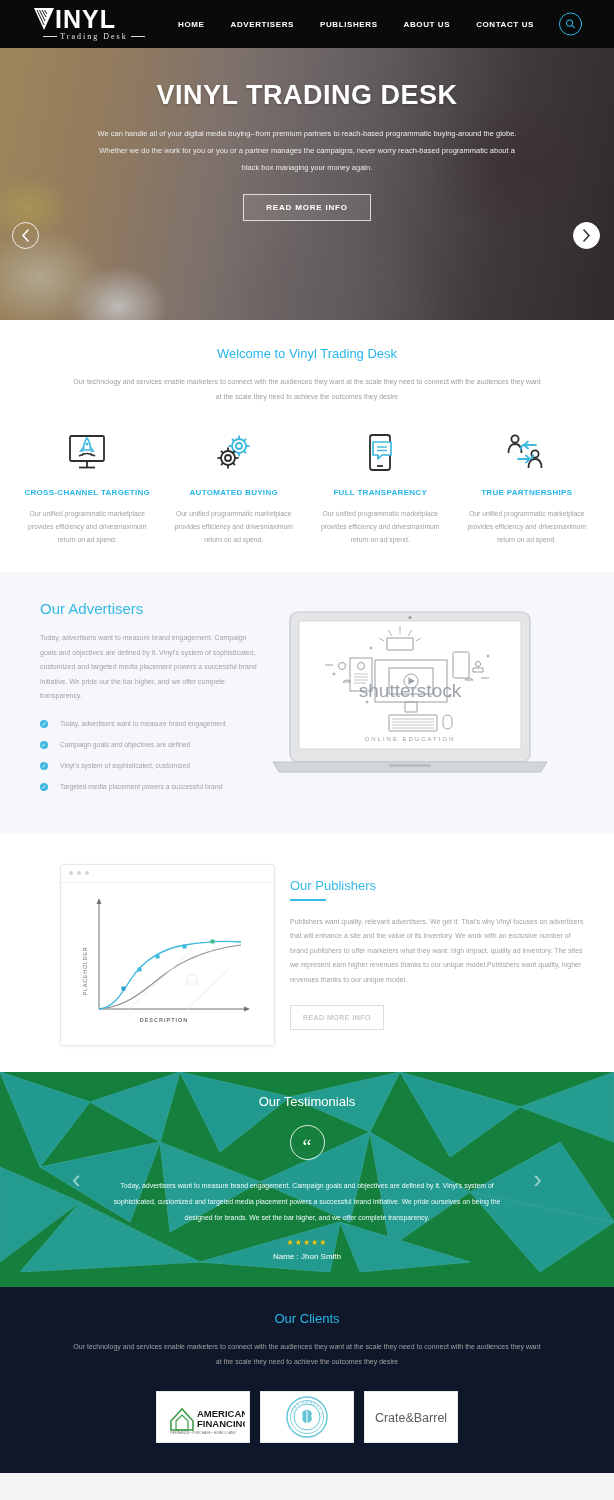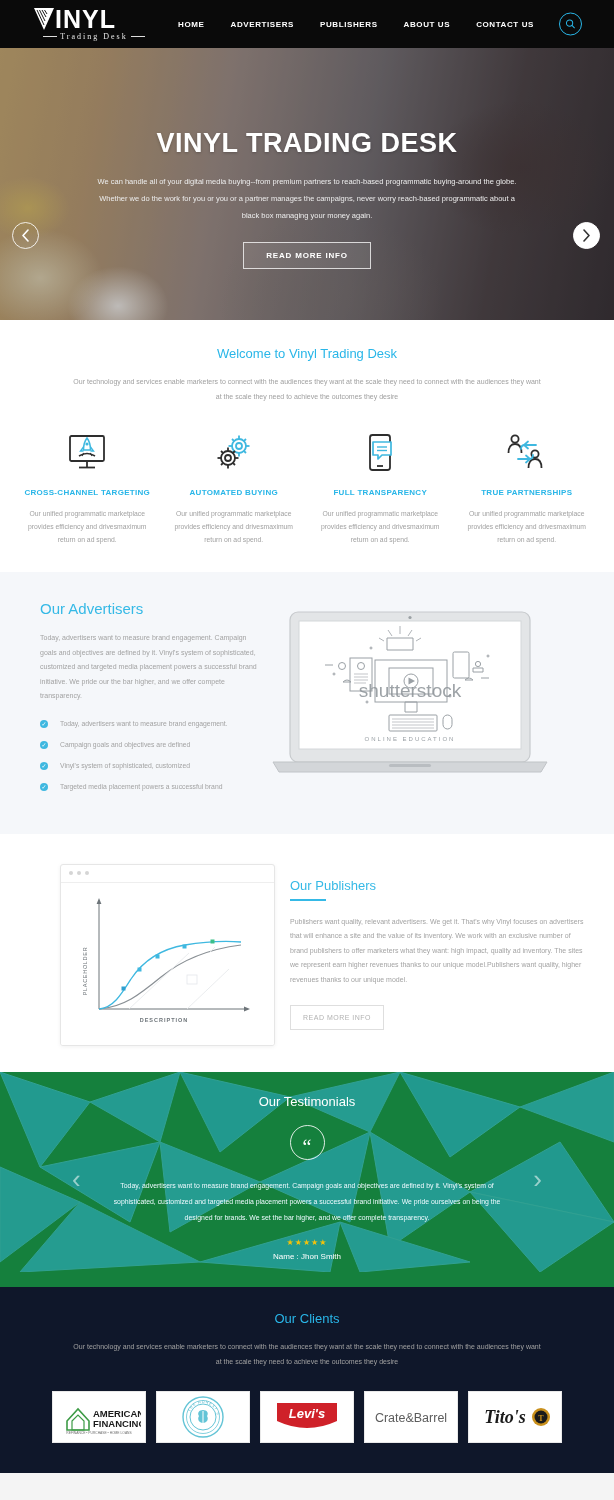--- a/index.html
+++ b/index.html
@@ -95,21 +95,20 @@
       radial-gradient(ellipse 60px 45px at 28px 160px, rgba(226,196,92,0.75), rgba(210,180,80,0) 70%),
       radial-gradient(ellipse 120px 90px at 520px 120px, rgba(60,45,45,0.75), rgba(60,45,45,0) 75%),
       radial-gradient(ellipse 160px 120px at 330px 250px, rgba(120,110,105,0.45), rgba(120,110,105,0) 70%),
       linear-gradient(100deg, #c9a86a 0%, #bb9a6c 16%, #9b8a82 36%, #6f6a6e 58%, #42393c 80%, #2a2428 100%);
   }
   .hero-tint { position:absolute; inset:0; background: rgba(60,55,58,0.30); }
   .hero-inner {
     position: relative;
     text-align: center;
     padding-top: 32px;
-    margin-top: 48px;
   }
   .hero-title {
     color: #ffffff;
     font-size: 27px;
     font-weight: bold;
     letter-spacing: 0.5px;
     margin-bottom: 14px;
     text-shadow: 0 1px 3px rgba(0,0,0,0.25);
   }
   .hero-desc {
@@ -627,41 +626,27 @@
         <circle cx="23" cy="23" r="13" stroke="#63c4d6" stroke-width="1" fill="none"></circle>
         <path d="M23 16 C19 16 17 19 19 22 C17 25 19 29 23 29 C27 29 29 25 27 22 C29 19 27 16 23 16 Z" fill="#63c4d6"></path>
         <line x1="23" y1="17" x2="23" y2="29" stroke="#ffffff" stroke-width="1"></line>
         <path d="M 9 23 A 14 14 0 0 1 37 23" stroke="none" fill="none" id="hc-top"></path>
         <text font-family="Liberation Sans, sans-serif" font-size="3.6" letter-spacing="0.9" fill="#4fb3c8">
           <textPath href="#hc-top" startOffset="12%">THE HONEST CO.</textPath>
         </text>
       </svg>
     </div>
 
-    <div class="client-box">
-      <svg width="72" height="40" viewBox="0 0 72 40">
-        <path d="M6 6 h60 v18 q-30 14 -60 0 z" fill="#cf2129"></path>
-        <text x="36" y="21" font-family="Liberation Sans, sans-serif" font-size="13" font-weight="bold" font-style="italic" fill="#ffffff" text-anchor="middle">Levi's</text>
-      </svg>
-    </div>
 
     <div class="client-box">
       <svg width="90" height="28" viewBox="0 0 90 28">
         <text x="45" y="19" font-family="Liberation Sans, sans-serif" font-size="12.5" fill="#5c5c5c" text-anchor="middle">Crate&amp;Barrel</text>
       </svg>
     </div>
 
-    <div class="client-box">
-      <svg width="88" height="32" viewBox="0 0 88 32">
-        <text x="34" y="22" font-family="Liberation Serif, serif" font-size="18" font-style="italic" font-weight="bold" fill="#1a1a1a" text-anchor="middle">Tito's</text>
-        <circle cx="70" cy="16" r="9" fill="#c9901c"></circle>
-        <circle cx="70" cy="16" r="6.5" fill="#1a1a1a"></circle>
-        <text x="70" y="19.5" font-family="Liberation Serif, serif" font-size="8" font-weight="bold" fill="#c9901c" text-anchor="middle">T</text>
-      </svg>
-    </div>
 
   </div>
 
 </div>
 
 <div class="footer">
 
   <div class="f-col-logo">
     
     

